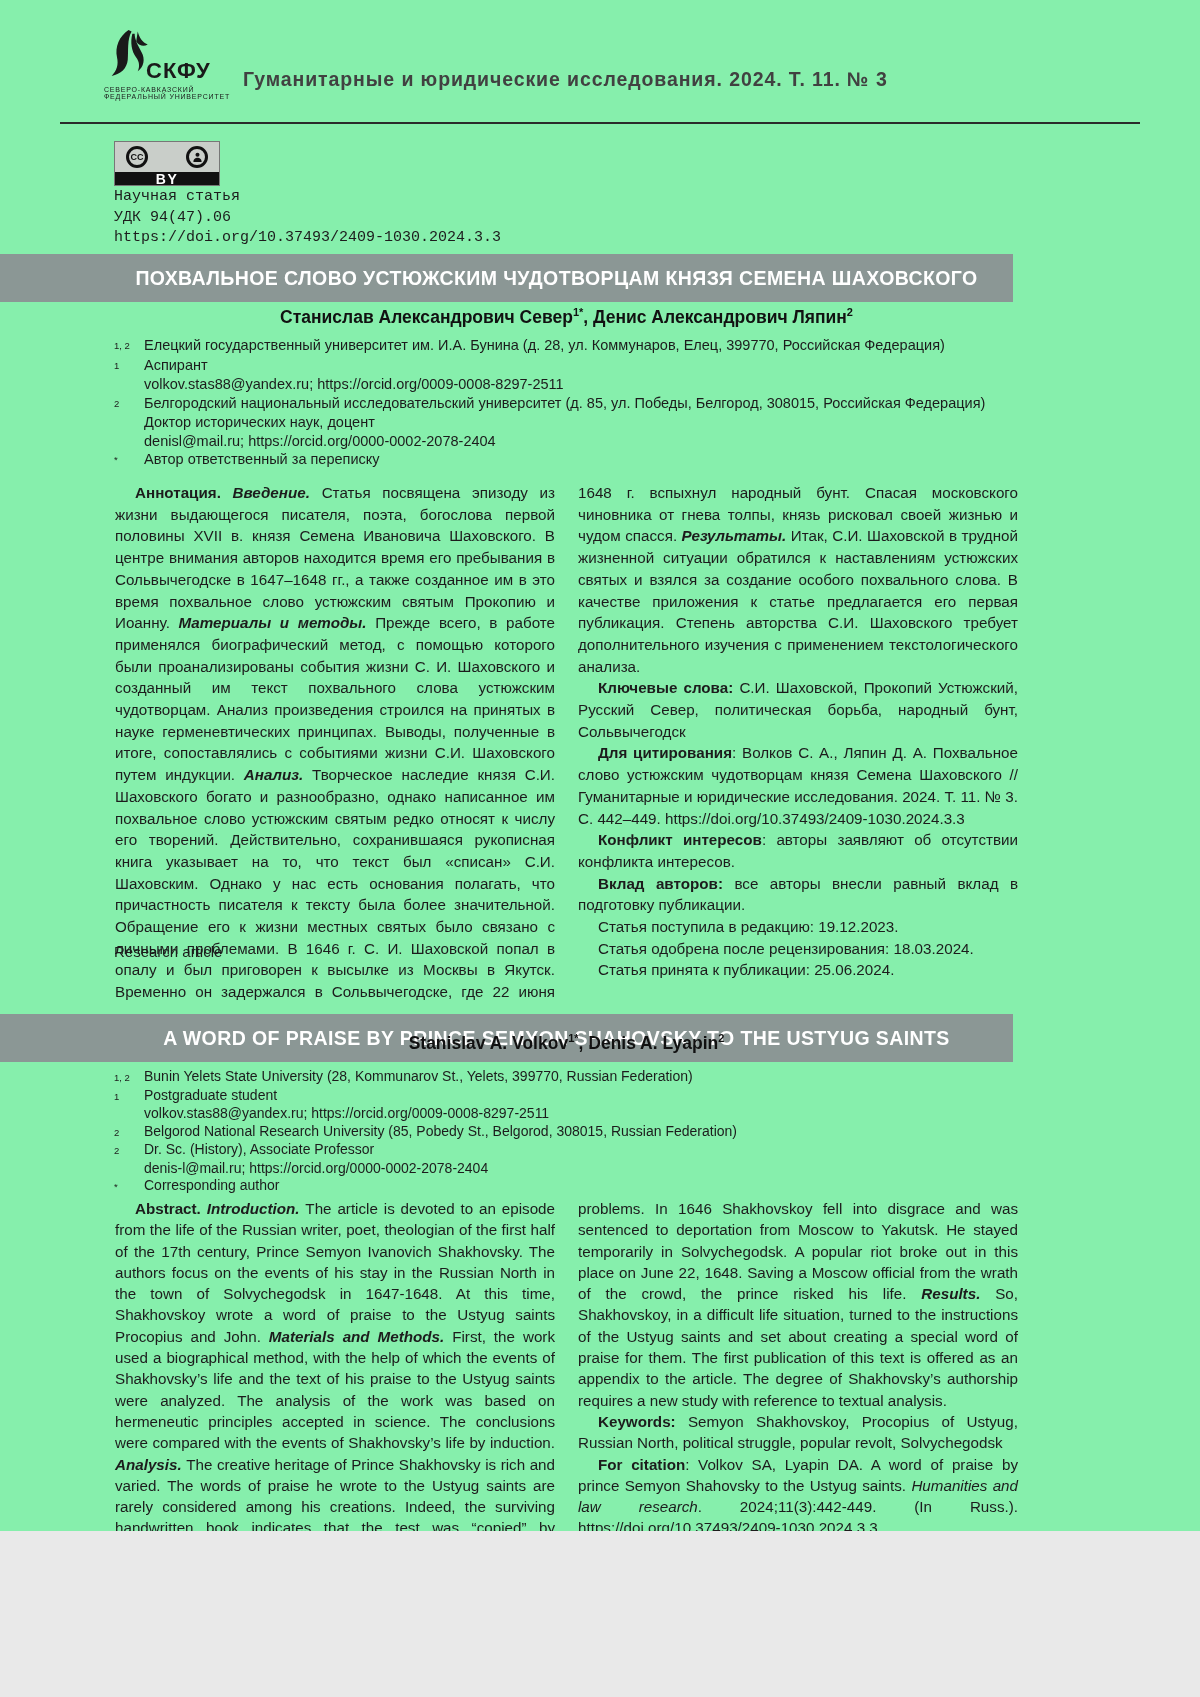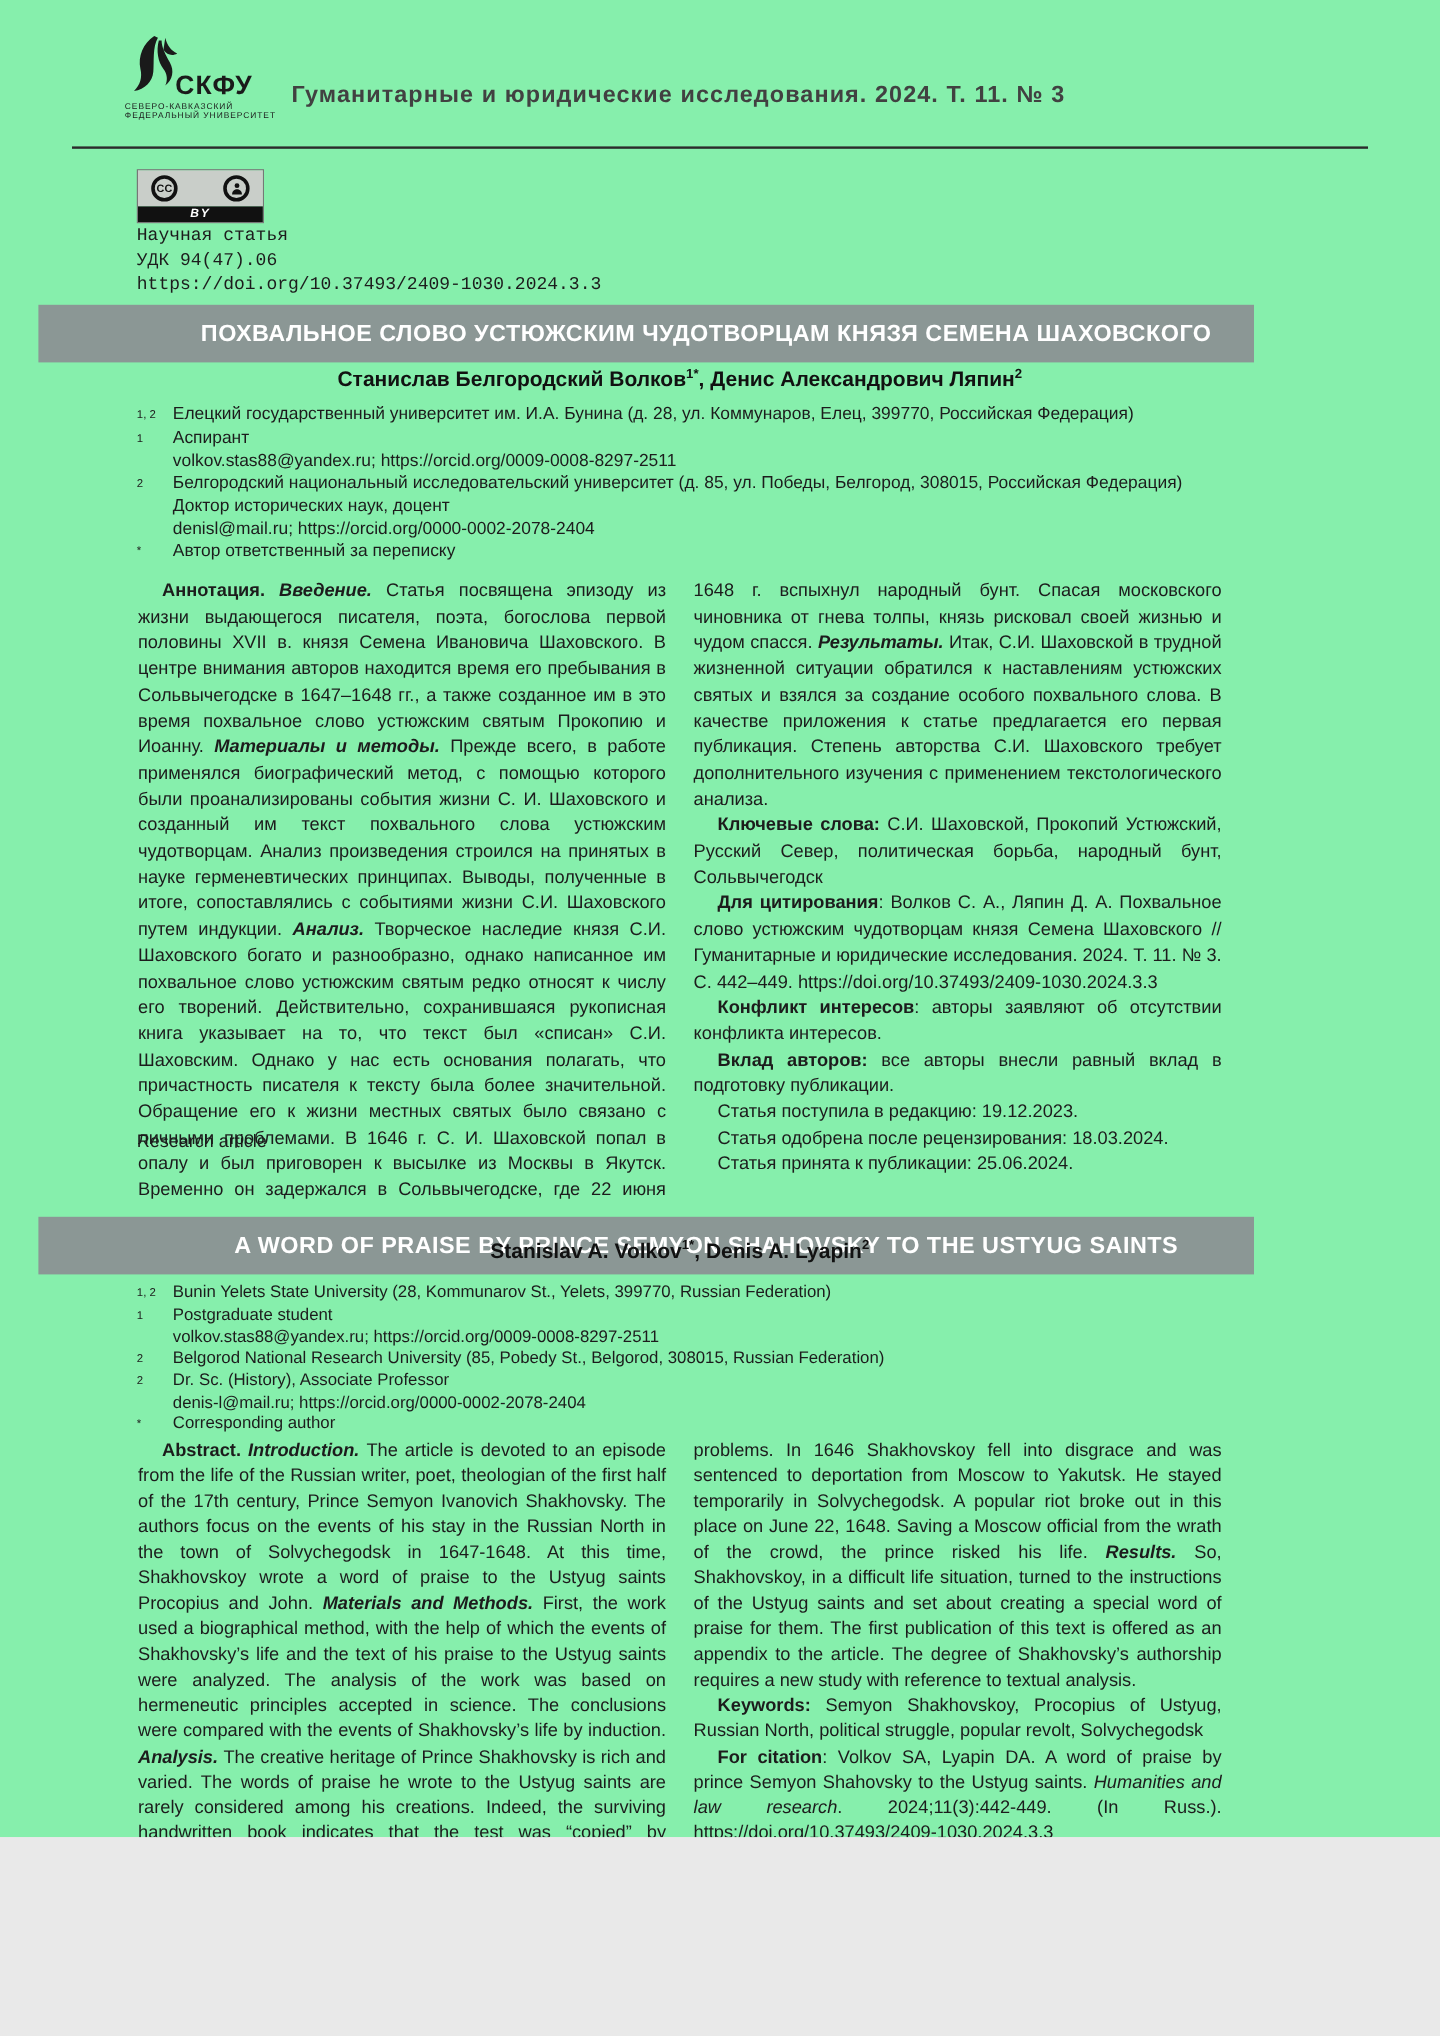--- a/index.html
+++ b/index.html
@@ -15,30 +15,30 @@
   .logo-sub { margin-top:2px; display:flex; flex-direction:column; align-items:flex-start; }
   .logo-sub span { font-size:7px; letter-spacing:0.8px; color:#1a1a1a; white-space:nowrap; }
   .journal-title { position:absolute; left:243px; top:68px; font-size:19.5px; font-weight:bold; letter-spacing:0.9px; color:#414141; }
   .header-rule { position:absolute; left:60px; top:122px; width:1080px; height:2px; background:#2b2b2b; }
 
   
   .cc-badge { position:absolute; left:114px; top:141px; width:106px; height:45px; border:1px solid #777; box-sizing:border-box; }
   .cc-top { height:30px; background:#c9cec9; display:flex; align-items:center; justify-content:center; gap:38px; }
   .cc-circle { width:22px; height:22px; border:3px solid #111; border-radius:50%; box-sizing:border-box;
                display:flex; align-items:center; justify-content:center; font-weight:bold; font-size:9px; color:#111; }
-  .cc-bottom { height:13px; background:#111; color:#fff; font-size:10px; font-weight:bold;
-               display:flex; align-items:center; justify-content:center; letter-spacing:1.5px;font-style:italic; }
+  .cc-bottom { height:13px; background:#111; color:#fff; font-size:14px; font-weight:bold;
+               display:flex; align-items:center; justify-content:center; letter-spacing:1.5px; }
 
   .meta { position:absolute; left:114px; top:187px; font-size:15px; line-height:20.5px; }
   .meta div { white-space:nowrap;font-family:Liberation Mono, monospace; }
 
   
   .title-bar { position:absolute; left:0; width:1013px; height:48px; background:#8b9795;
                display:flex; align-items:center; justify-content:center;
-               padding-left:100px; box-sizing:border-box;margin-left:32px; }
+               padding-left:100px; box-sizing:border-box; }
   .title-bar span { color:#ffffff; font-size:19.5px; font-weight:bold; letter-spacing:0.4px; white-space:nowrap; }
   .bar-ru { top:254px; }
   .bar-en { top:1014px; }
 
   .authors { position:absolute; left:115px; width:903px; text-align:center; font-size:17.5px; font-weight:bold; color:#111; }
   .authors sup { font-size:11px; }
   .authors-ru { top:306px; }
   .authors-en { top:1032px; }
 
   .affils { position:absolute; left:114px; width:906px; }
@@ -103,21 +103,21 @@
   <div class="meta">
     <div>Научная статья</div>
     <div>УДК 94(47).06</div>
     <div>https://doi.org/10.37493/2409-1030.2024.3.3</div>
   </div>
 
   <div class="title-bar bar-ru">
     <span>ПОХВАЛЬНОЕ СЛОВО УСТЮЖСКИМ ЧУДОТВОРЦАМ КНЯЗЯ СЕМЕНА ШАХОВСКОГО</span>
   </div>
 
-  <div class="authors authors-ru"><span class="run-b">Станислав Белгородский Волков</span><sup class="run-b">1*</sup><span class="run-b">, Денис Александрович Ляпин</span><sup class="run-b">2</sup></div>
+  <div class="authors authors-ru"><span class="run-b">Станислав Александрович Север</span><sup class="run-b">1*</sup><span class="run-b">, Денис Александрович Ляпин</span><sup class="run-b">2</sup></div>
 
   <div class="affils affils-ru">
     <div class="affil-row">
       <span class="affil-marker">1, 2</span>
       <span class="affil-text">Елецкий государственный университет им. И.А. Бунина (д. 28, ул. Коммунаров, Елец, 399770, Российская Федерация)</span>
     </div>
     <div class="affil-row">
       <span class="affil-marker">1</span>
       <span class="affil-text">Аспирант</span>
     </div>

